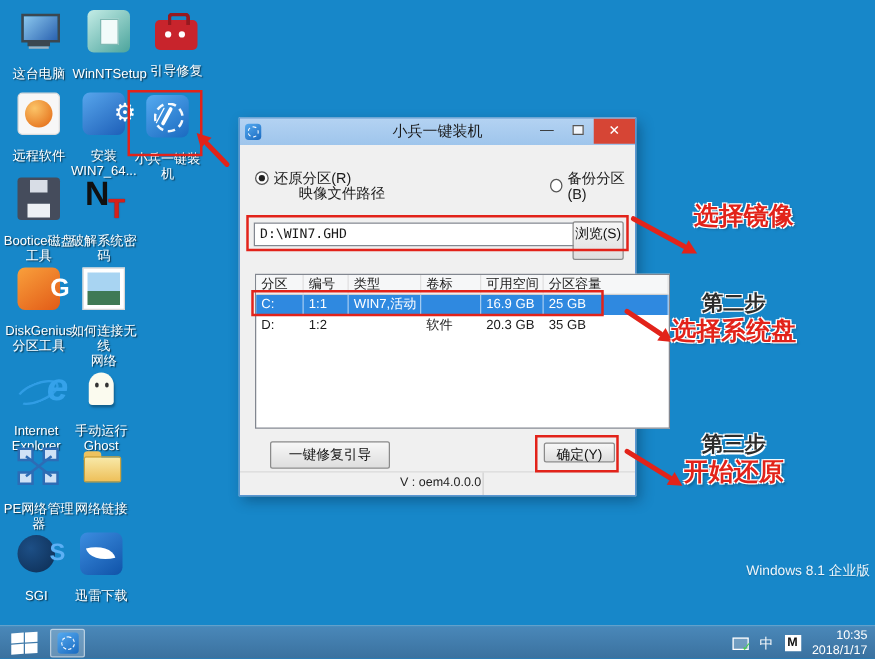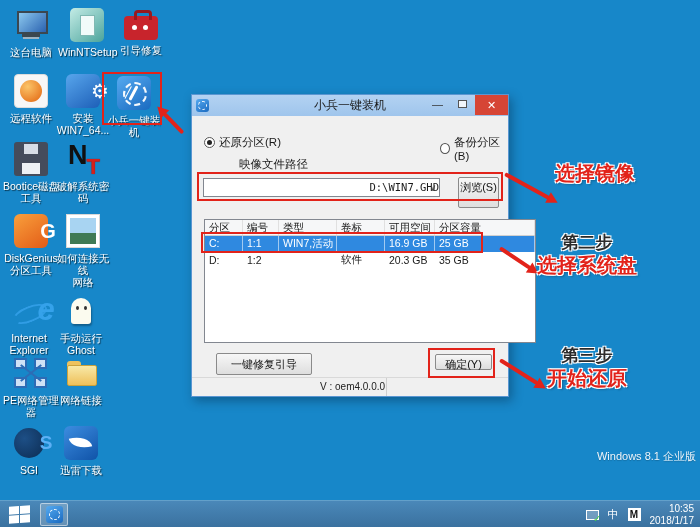--- a/index.html
+++ b/index.html
@@ -3,21 +3,21 @@
 <meta charset="utf-8">
 <style>
   * { margin:0; padding:0; box-sizing:border-box; }
   html,body { width:700px; height:527px; overflow:hidden; }
   body { font-family:"Liberation Sans","DejaVu Sans",sans-serif; position:relative;
          background:#1787c9; }
 
   
   .dicon { position:absolute; width:58px; text-align:center; cursor:default; }
   .dicon .art { width:34px; height:34px; margin:0 auto; position:relative; }
-  .dicon .lbl { margin-top:4px; font-size:10.5px; line-height:12px; color:#fff;
+  .dicon .lbl { margin-top:11px; font-size:10.5px; line-height:12px; color:#fff;
                 text-shadow:1px 1px 1px rgba(0,0,0,.65); white-space:pre-line; }
 
   .art-pc::before { content:""; position:absolute; left:3px; top:3px; width:27px; height:19px;
       border:2px solid #3b4750; background:linear-gradient(135deg,#8cc8ee,#2a62b0); }
   .art-pc::after { content:""; position:absolute; left:8px; bottom:5px; width:18px; height:4px;
       background:#3b4750; box-shadow:0 3px 0 -1px #9fb2c0; }
 
   .art-wnt { background:linear-gradient(140deg,#c4ece6,#4ba49c); border-radius:5px; }
   .art-wnt::before { content:""; position:absolute; left:10px; top:7px; width:13px; height:19px;
       background:#f2fbfa; border:1px solid #7fb9b3; }
@@ -128,24 +128,24 @@
       background:#f2f6fb; margin-top:5px; }
   .btn-close { width:33px; background:#d64535; color:#fff; text-align:center;
       font-size:11px; line-height:20px; }
 
   .radio { position:absolute; display:flex; align-items:center; gap:4px; }
   .rdot { width:11px; height:11px; border:1px solid #555; border-radius:50%; background:#fff;
       position:relative; }
   .rdot.on::after { content:""; position:absolute; left:2px; top:2px; width:5px; height:5px;
       border-radius:50%; background:#222; }
 
-  .flabel { position:absolute; left:15px; top:62px;padding-left:32px; }
-  .combo { position:absolute; left:11px; top:83px; width:237px; height:19px; background:#fff;
+  .flabel { position:absolute; left:15px; top:52px;padding-left:32px; }
+  .combo { position:absolute; left:11px; top:83px; width:270px; height:19px; background:#fff;
       border:1px solid #828790; font-family:"DejaVu Sans Mono",monospace; font-size:10.5px;
-      line-height:17px; padding-left:4px;text-align:right; }
+      line-height:17px; padding-left:4px; }
   .combo::after { content:"∨"; position:absolute; right:3px; top:0; font-size:10px; color:#444;
       line-height:17px; }
   .pushbtn { position:absolute; background:linear-gradient(#f7f7f7,#dedede);
       border:1px solid #8a8a8a; border-radius:2px; text-align:center; font-size:11px; color:#111; }
   .btn-browse { left:266px; top:82px; width:41px; height:31px; line-height:19px; }
   .btn-repair { left:24px; top:258px; width:96px; height:22px; line-height:20px; }
   .btn-ok { left:243px; top:259px; width:57px; height:16px; line-height:19px; }
 
   .ptable { position:absolute; left:12px; top:124px; width:332px; height:124px; background:#fff;
       border:1px solid #828790; font-size:10.5px; }

